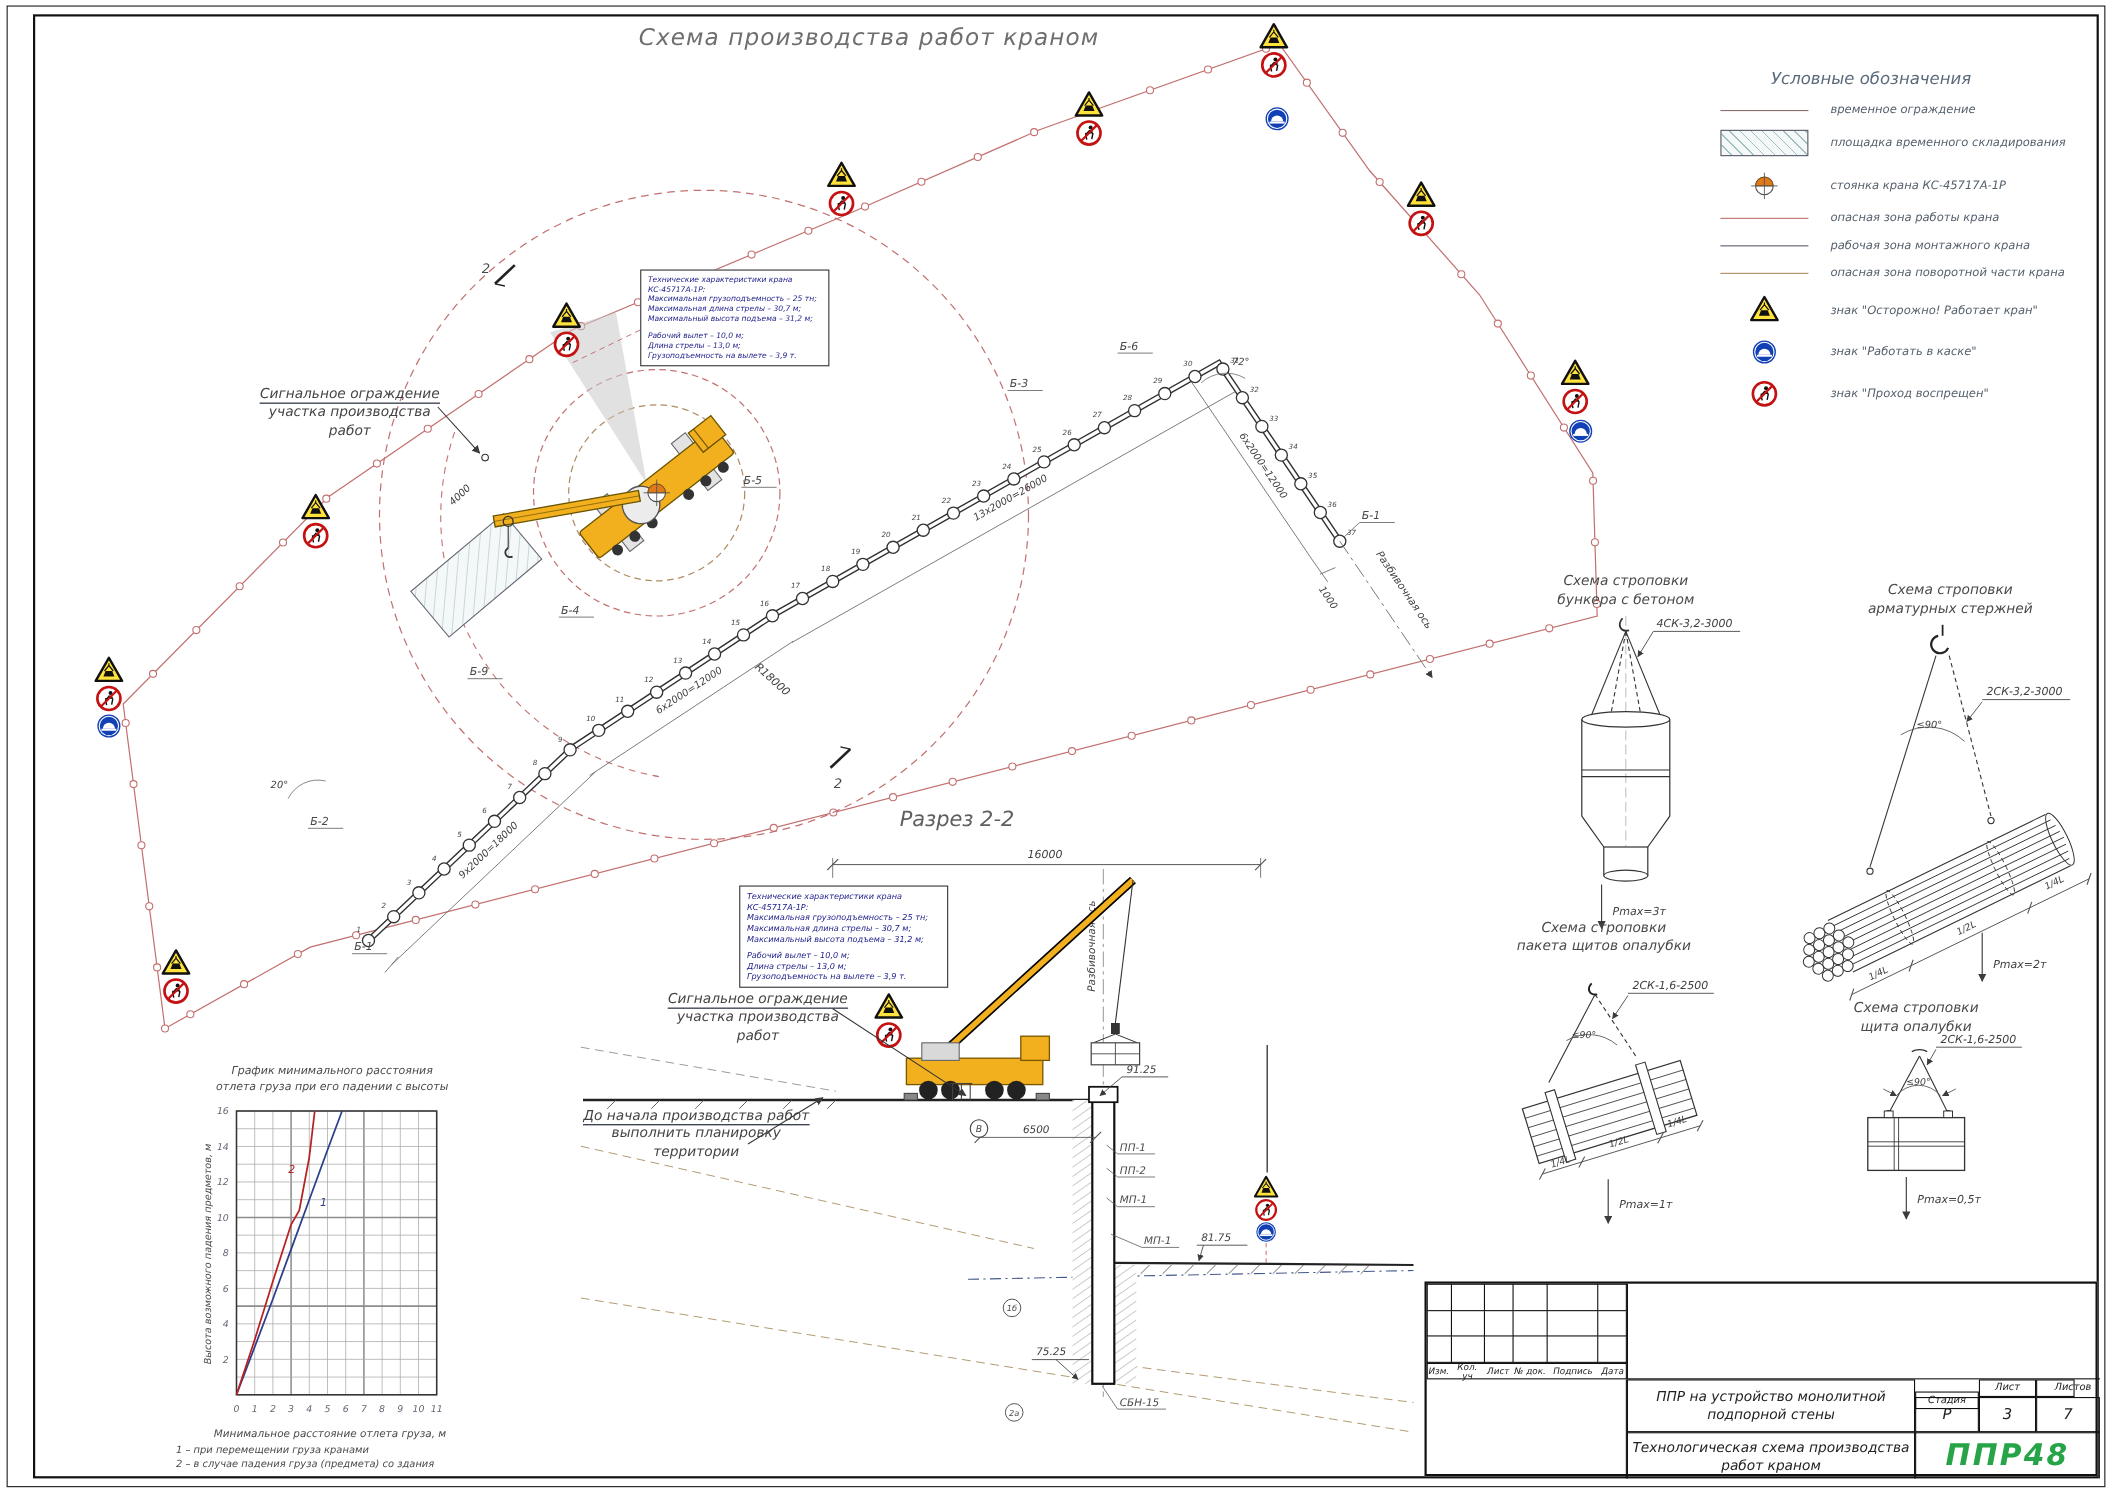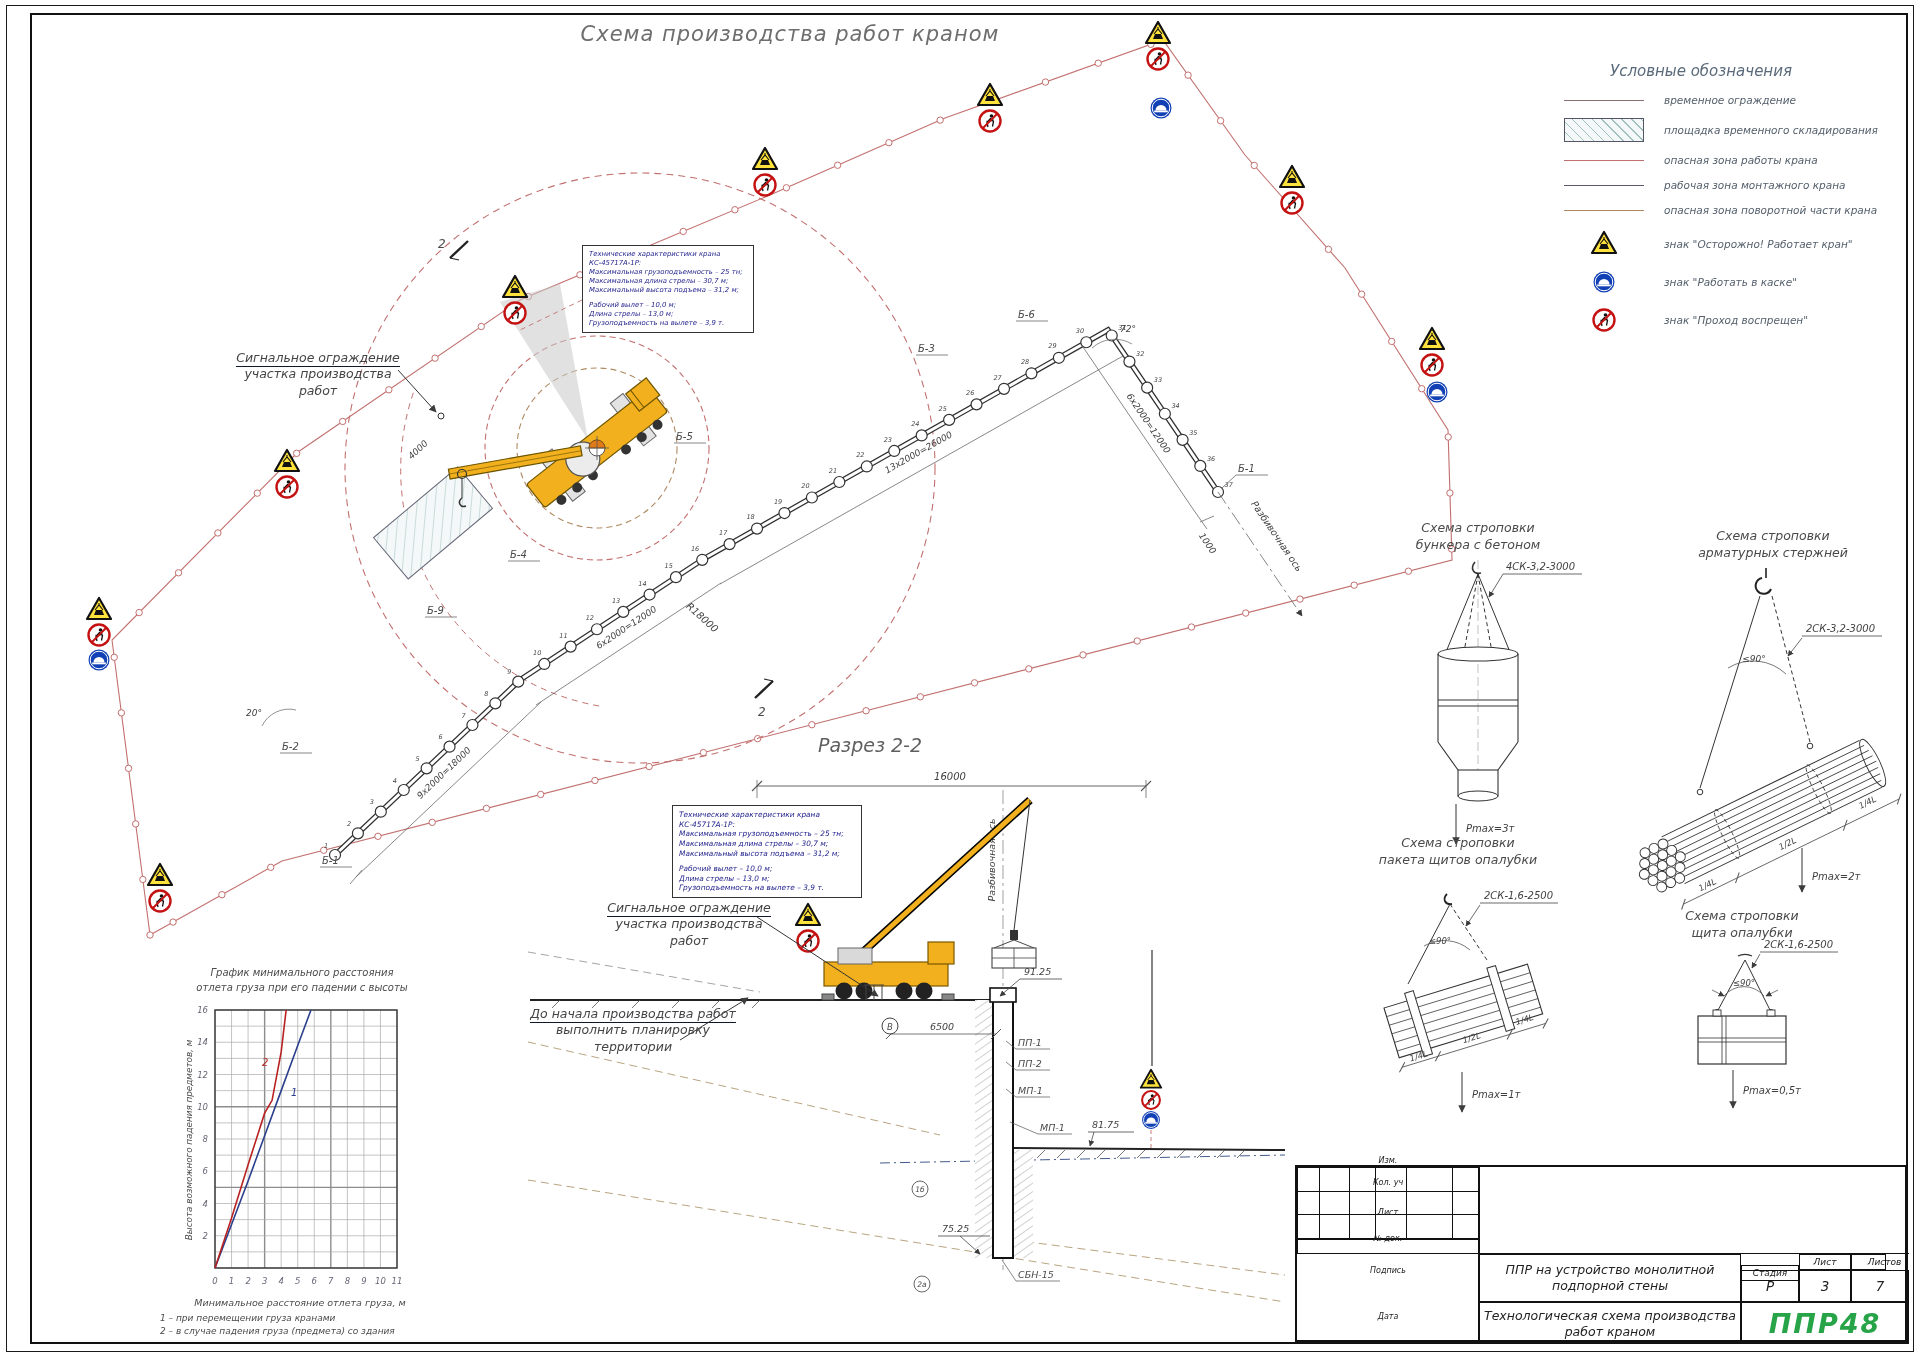--- a/index.html
+++ b/index.html
@@ -26,21 +26,21 @@
   .lg-sym{width:96px;display:flex;justify-content:center;align-items:center;flex:0 0 96px;}
   .lg-lbl{font-style:italic;color:#55606c;font-size:10.5px;margin-left:12px;}
   .sw-line{width:80px;height:0;border-top:1.4px solid #888;}
   .sw-hatch{width:78px;height:22px;border:1px solid #556;
             background:repeating-linear-gradient(45deg,#f4f8f8 0 6px,#9fc0bd 6px 7px);}
   .tb{position:absolute;left:1295px;top:1165px;width:612px;height:177px;border:2px solid #111;
       box-sizing:border-box;background:#fff;z-index:5;color:#222;}
   .tb *{box-sizing:border-box;}
   .tb .cell{position:absolute;border:1px solid #111;}
   .tb .txt{display:flex;align-items:center;justify-content:center;text-align:center;
-           font-style:italic;flex-direction:column;}
+           font-style:italic;}
   .rev{position:absolute;left:0;top:0;width:182px;height:72px;border-collapse:collapse;}
   .rev td{border:1px solid #111;height:18px;padding:0;font-size:8.5px;font-style:italic;text-align:center;}
   .logo{font-weight:bold;font-size:27px;letter-spacing:2px;font-style:normal;}
 </style>
 </head>
 <body>
 
 <div class="frame-outer"></div>
 <div class="frame-inner"></div>
 
@@ -709,20 +709,28 @@
         <div class="sw-line" style="border-color:#8a7070"></div>
       </div>
     <div class="lg-lbl">временное ограждение</div>
   </div>
   <div class="lg-row" style="margin-bottom:12px">
     <div class="lg-sym">
         <div class="sw-hatch"></div>
       </div>
     <div class="lg-lbl">площадка временного складирования</div>
   </div>
+  <div class="lg-row" style="margin-bottom:8px">
+    <div class="lg-sym">
+        <svg width="32" height="30" viewBox="-16 -15 32 30">
+          <use href="#crane-parking-sym"></use>
+        </svg>
+      </div>
+    <div class="lg-lbl">стоянка крана КС-45717А-1Р</div>
+  </div>
   <div class="lg-row" style="margin-bottom:13px">
     <div class="lg-sym">
         <div class="sw-line" style="border-color:#c2706f"></div>
       </div>
     <div class="lg-lbl">опасная зона работы крана</div>
   </div>
   <div class="lg-row" style="margin-bottom:13px">
     <div class="lg-sym">
         <div class="sw-line" style="border-color:#5a5a6e"></div>
       </div>

